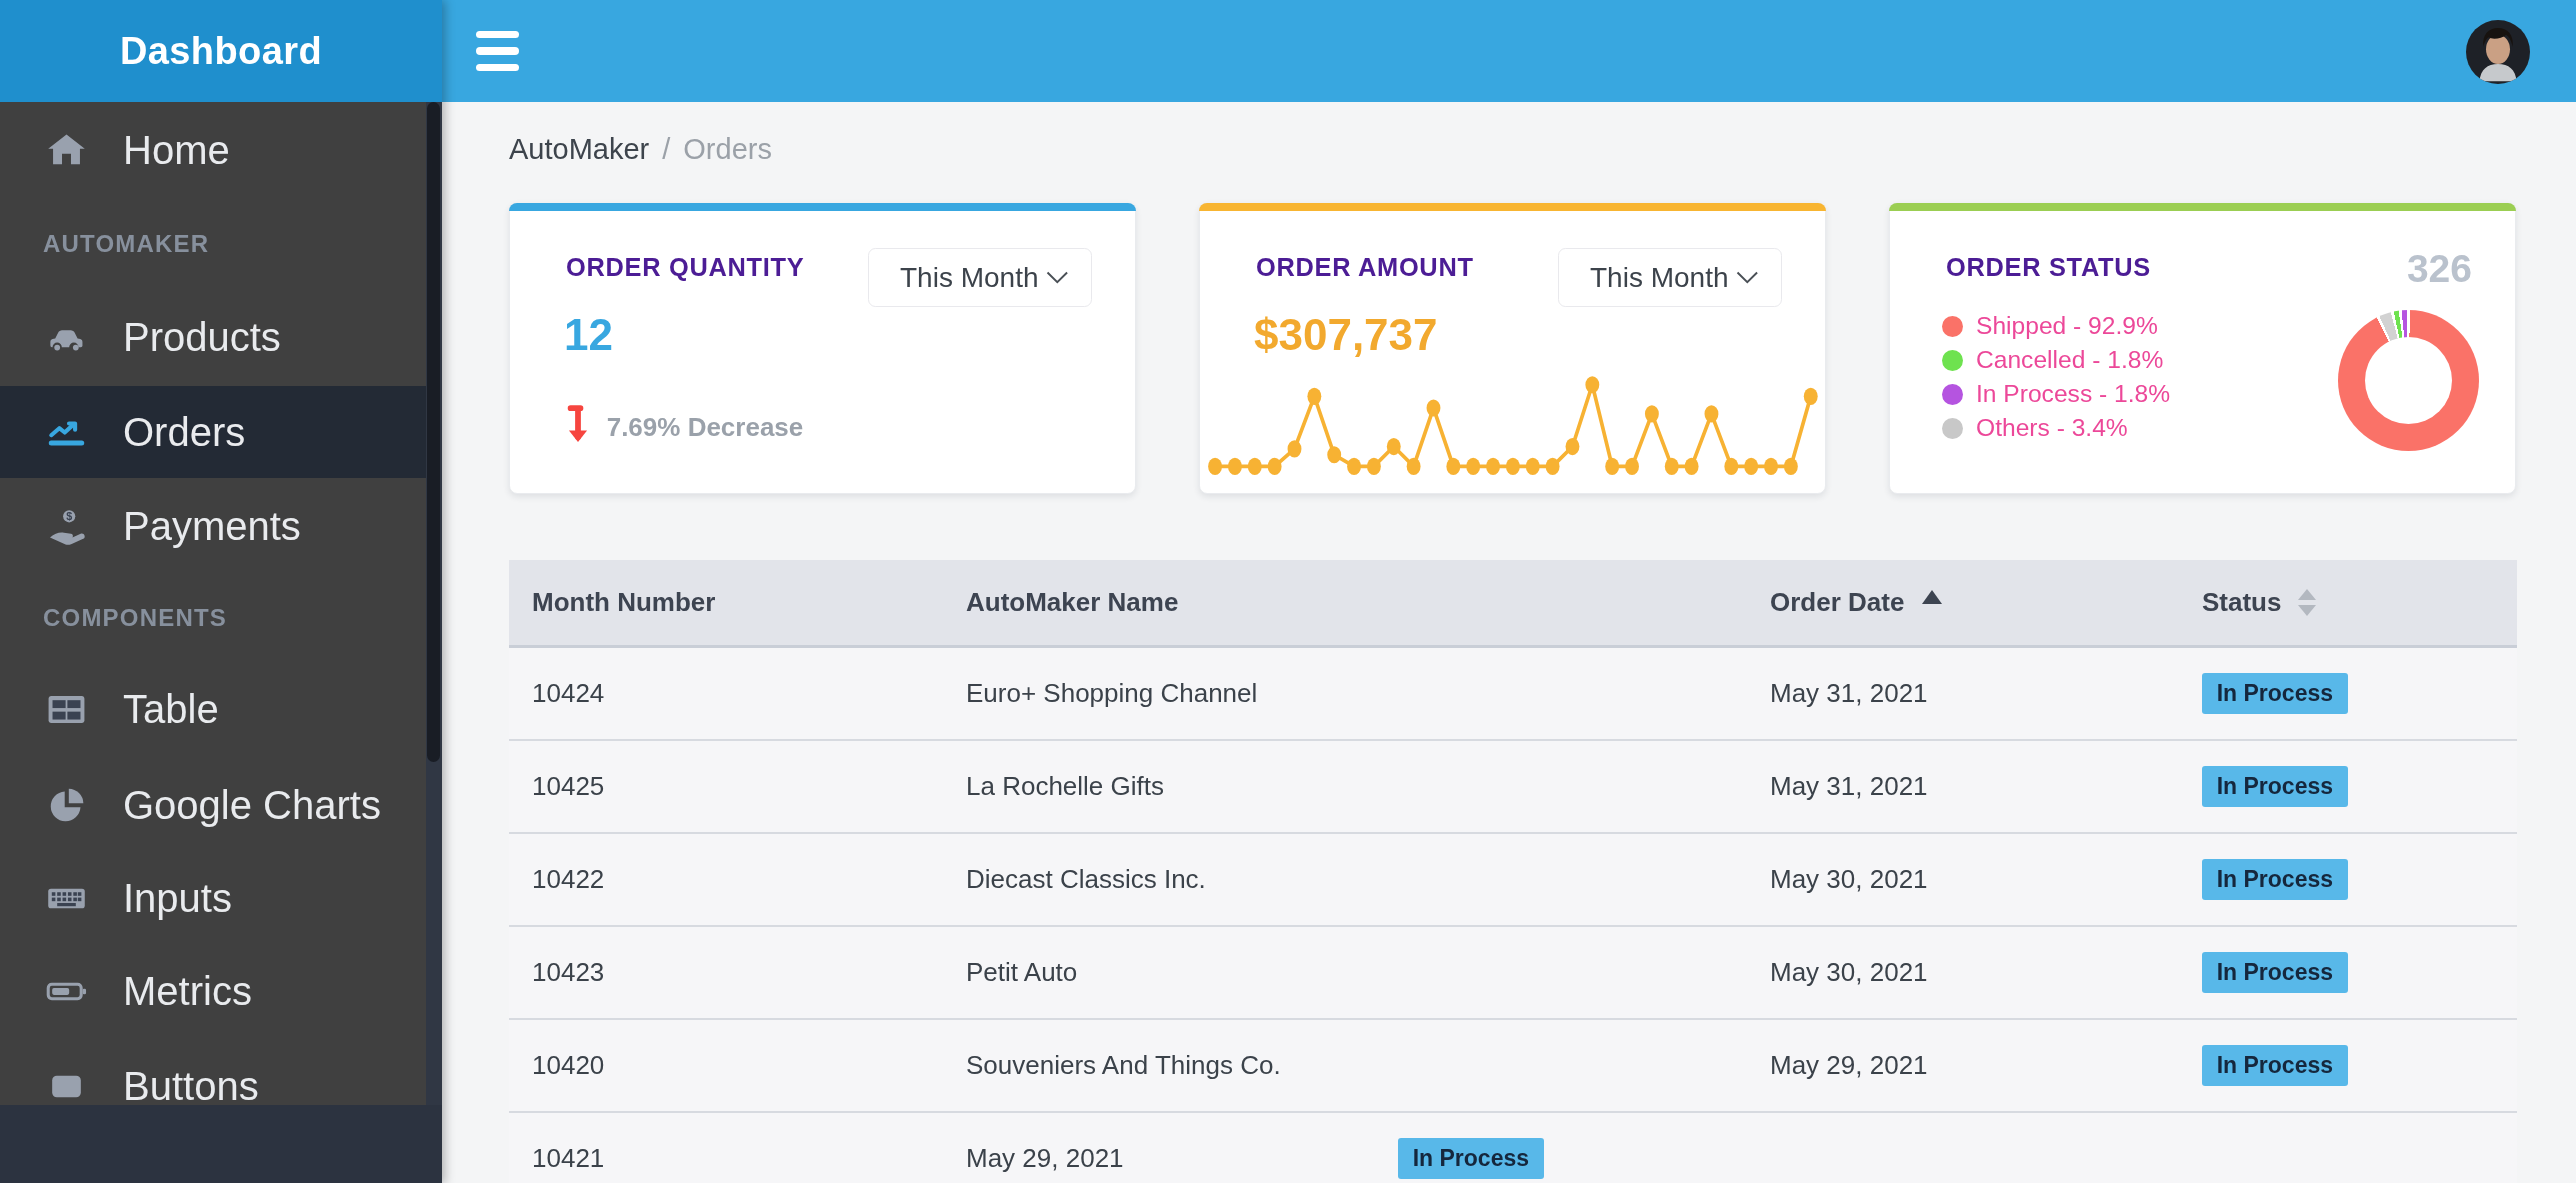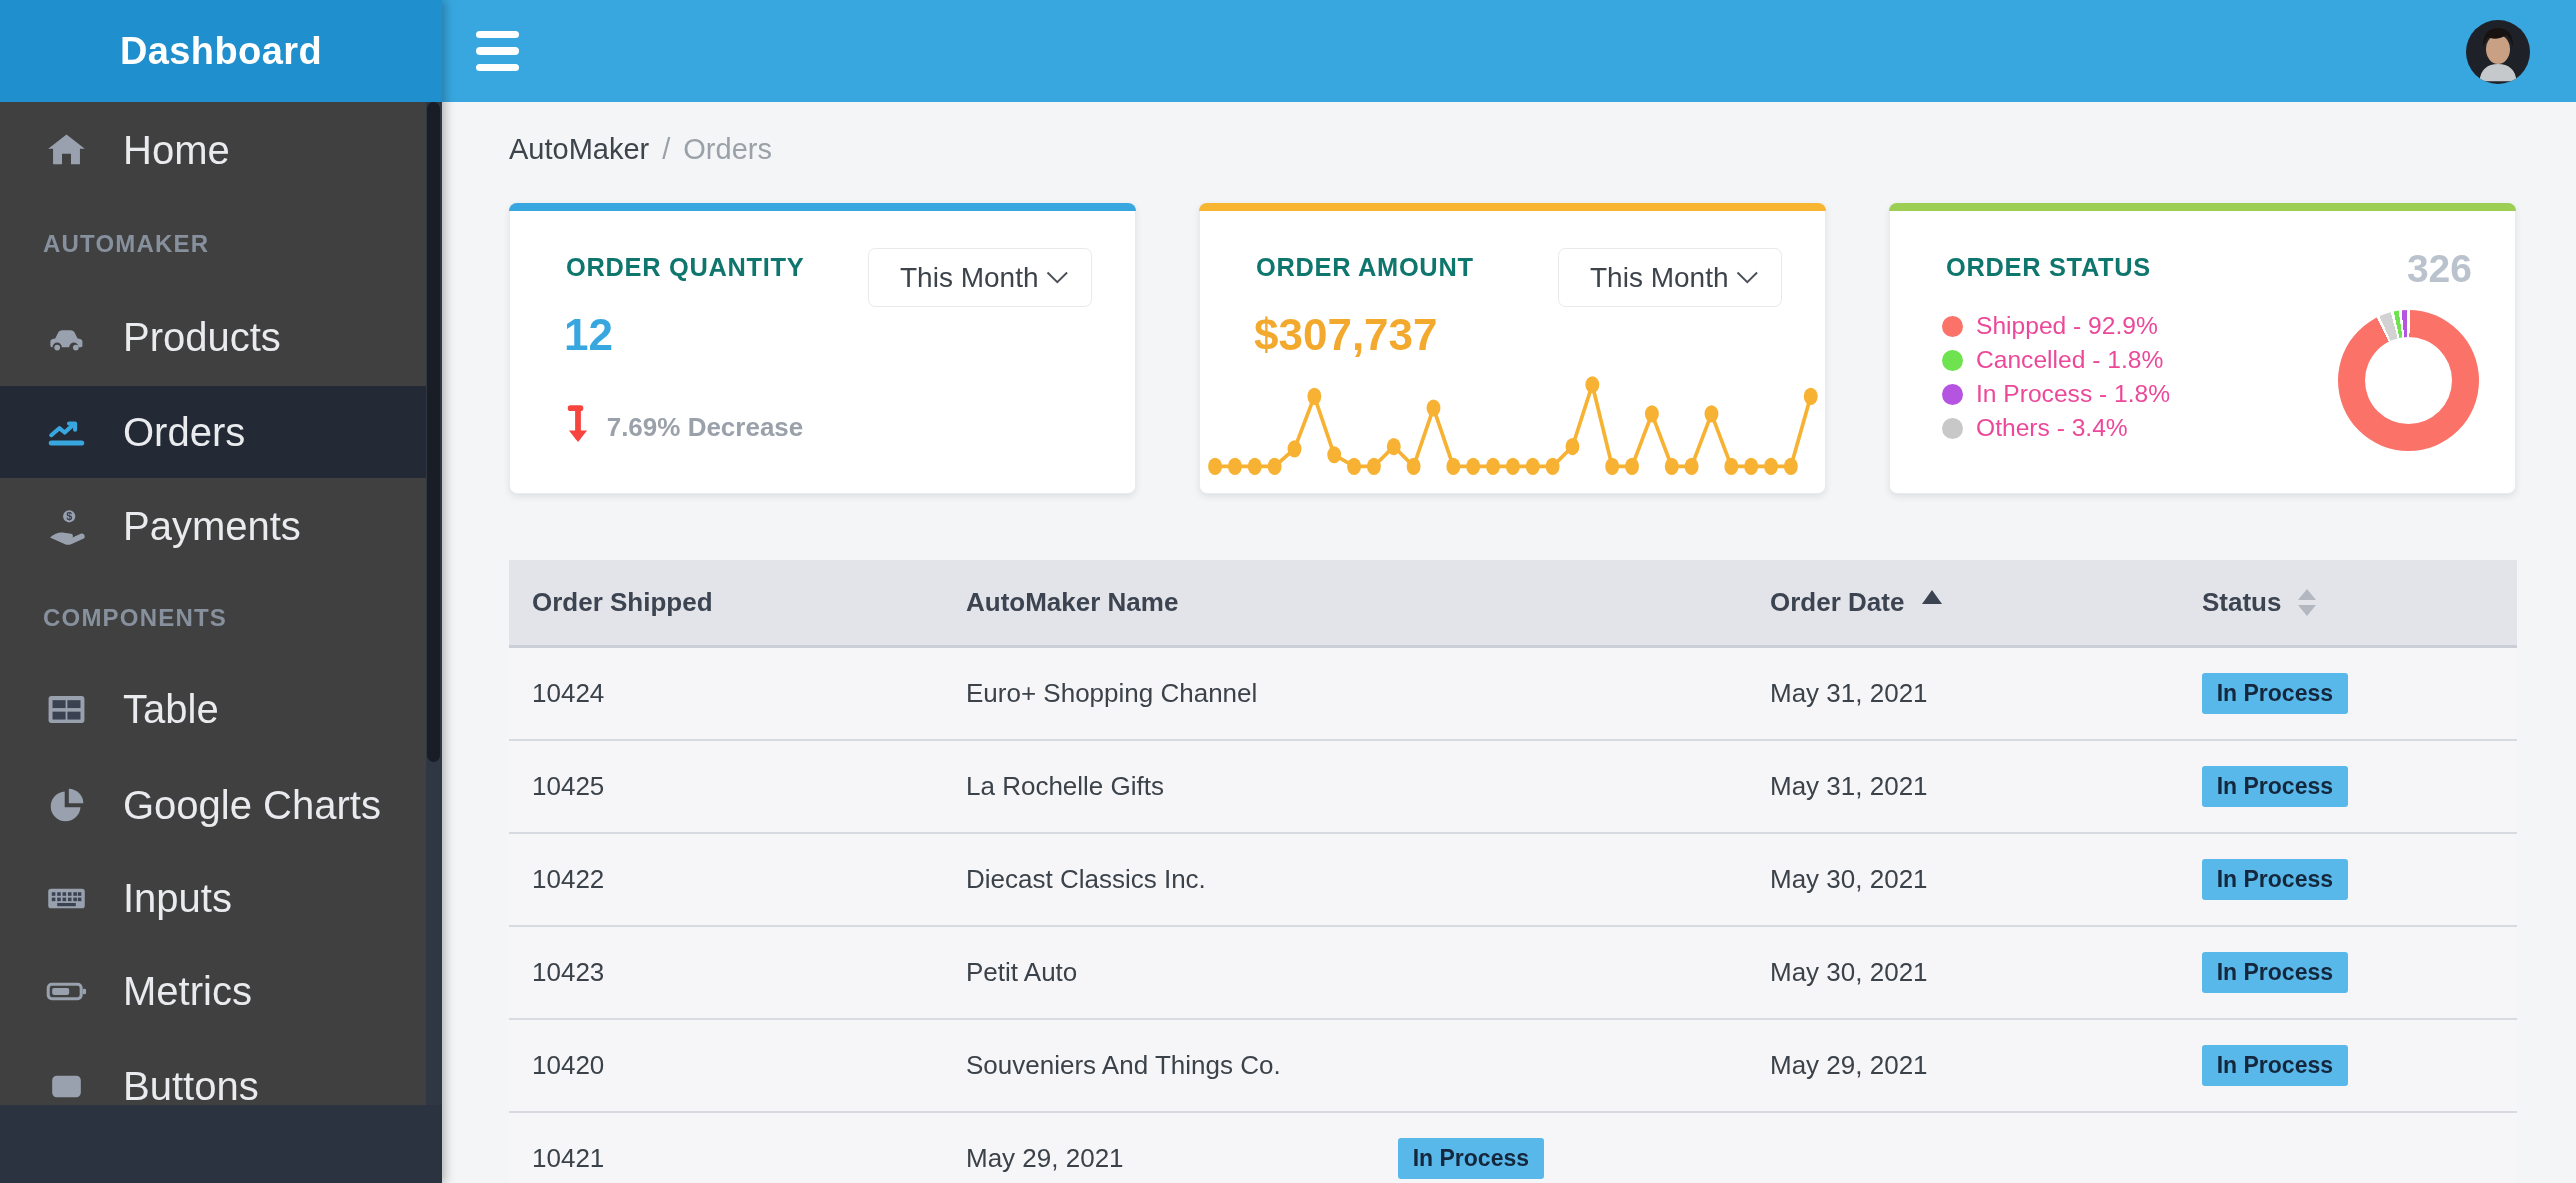--- a/index.html
+++ b/index.html
@@ -37,21 +37,21 @@
   .breadcrumb { position:absolute; left:67px; top:31px; display:flex; align-items:baseline; font-size:29px; }
   .bc-parent { color:#3d444c; font-weight:500; cursor:pointer; }
   .bc-sep { color:#9ba1a8; margin:0 13px; }
   .bc-current { color:#9ba1a8; }
 
   
   .card { position:absolute; top:101px; width:627px; height:291px; background:#fff; border-radius:8.2px;
           border:0.8px solid #e9ebee; box-shadow:0 2.5px 6.6px rgba(40,50,70,.10); }
   .card-accent { position:absolute; top:-0.8px; left:-0.8px; right:-0.8px; height:8.2px; border-radius:8.2px 8.2px 0 0; }
   .card1 { left:67px; } .card2 { left:757px; } .card3 { left:1447px; }
-  .card-title { position:absolute; left:56px; top:49px; font-size:25.4px; font-weight:bold; letter-spacing:0.7px; color:#0f766e; }
+  .card-title { position:absolute; left:56px; top:49px; font-size:25.4px; font-weight:bold; letter-spacing:0.7px; color:#4c1d95; }
   .dropdown { position:absolute; right:43px; top:44px; width:224px; height:59px; border:1.6px solid #e9e9ed; border-radius:7.4px;
               background:#fff; display:flex; align-items:center; justify-content:space-between; padding:0 21px 0 31px; cursor:pointer; }
   .dropdown .dd-label { font-size:28px; color:#3c434b; }
   .dropdown svg { width:24.6px; height:14.7px; stroke:#4a5056; fill:none; stroke-width:2.4; }
   .big-value { position:absolute; left:54px; top:106px; font-size:44px; font-weight:bold; }
   .qty-value { color:#38a7e0; }
   .amt-value { color:#f2a92e; }
   .change-row { position:absolute; left:54px; top:200px; display:flex; align-items:center; }
   .down-arrow svg { width:28px; height:43px; }
   .change-text { margin-left:14.7px; font-size:26px; font-weight:bold; color:#9aa1aa; }
@@ -333,21 +333,21 @@
           <span class="legend-dot" style="background: rgb(200, 200, 200);"></span>
           <span class="legend-label">Others - 3.4%</span>
         </div>
       </div>
       <div class="donut" id="donut" style="background: conic-gradient(rgb(255, 255, 255) 0deg, rgb(255, 255, 255) 1.2deg, rgb(250, 114, 104) 1.2deg, rgb(250, 114, 104) 333.24deg, rgb(255, 255, 255) 333.24deg, rgb(255, 255, 255) 334.44deg, rgb(255, 255, 255) 334.44deg, rgb(255, 255, 255) 335.64deg, rgb(210, 210, 210) 335.64deg, rgb(210, 210, 210) 345.48deg, rgb(255, 255, 255) 345.48deg, rgb(255, 255, 255) 346.68deg, rgb(255, 255, 255) 346.68deg, rgb(255, 255, 255) 347.88deg, rgb(110, 226, 79) 347.88deg, rgb(110, 226, 79) 351.96deg, rgb(255, 255, 255) 351.96deg, rgb(255, 255, 255) 353.16deg, rgb(255, 255, 255) 353.16deg, rgb(255, 255, 255) 354.36deg, rgb(181, 84, 224) 354.36deg, rgb(181, 84, 224) 358.44deg, rgb(255, 255, 255) 358.44deg, rgb(255, 255, 255) 359.64deg);"></div>
     </section>
 
     <section class="orders-table">
       <div class="thead">
         <div class="th col1">
-          <span>Order Shipped</span>
+          <span>Month Number</span>
         </div>
         <div class="th col2">
           <span>AutoMaker Name</span>
         </div>
         <div class="th col3">
           <span>Order Date</span>
           <span class="sort-asc"></span>
         </div>
         <div class="th col4">
           <span>Status</span>

